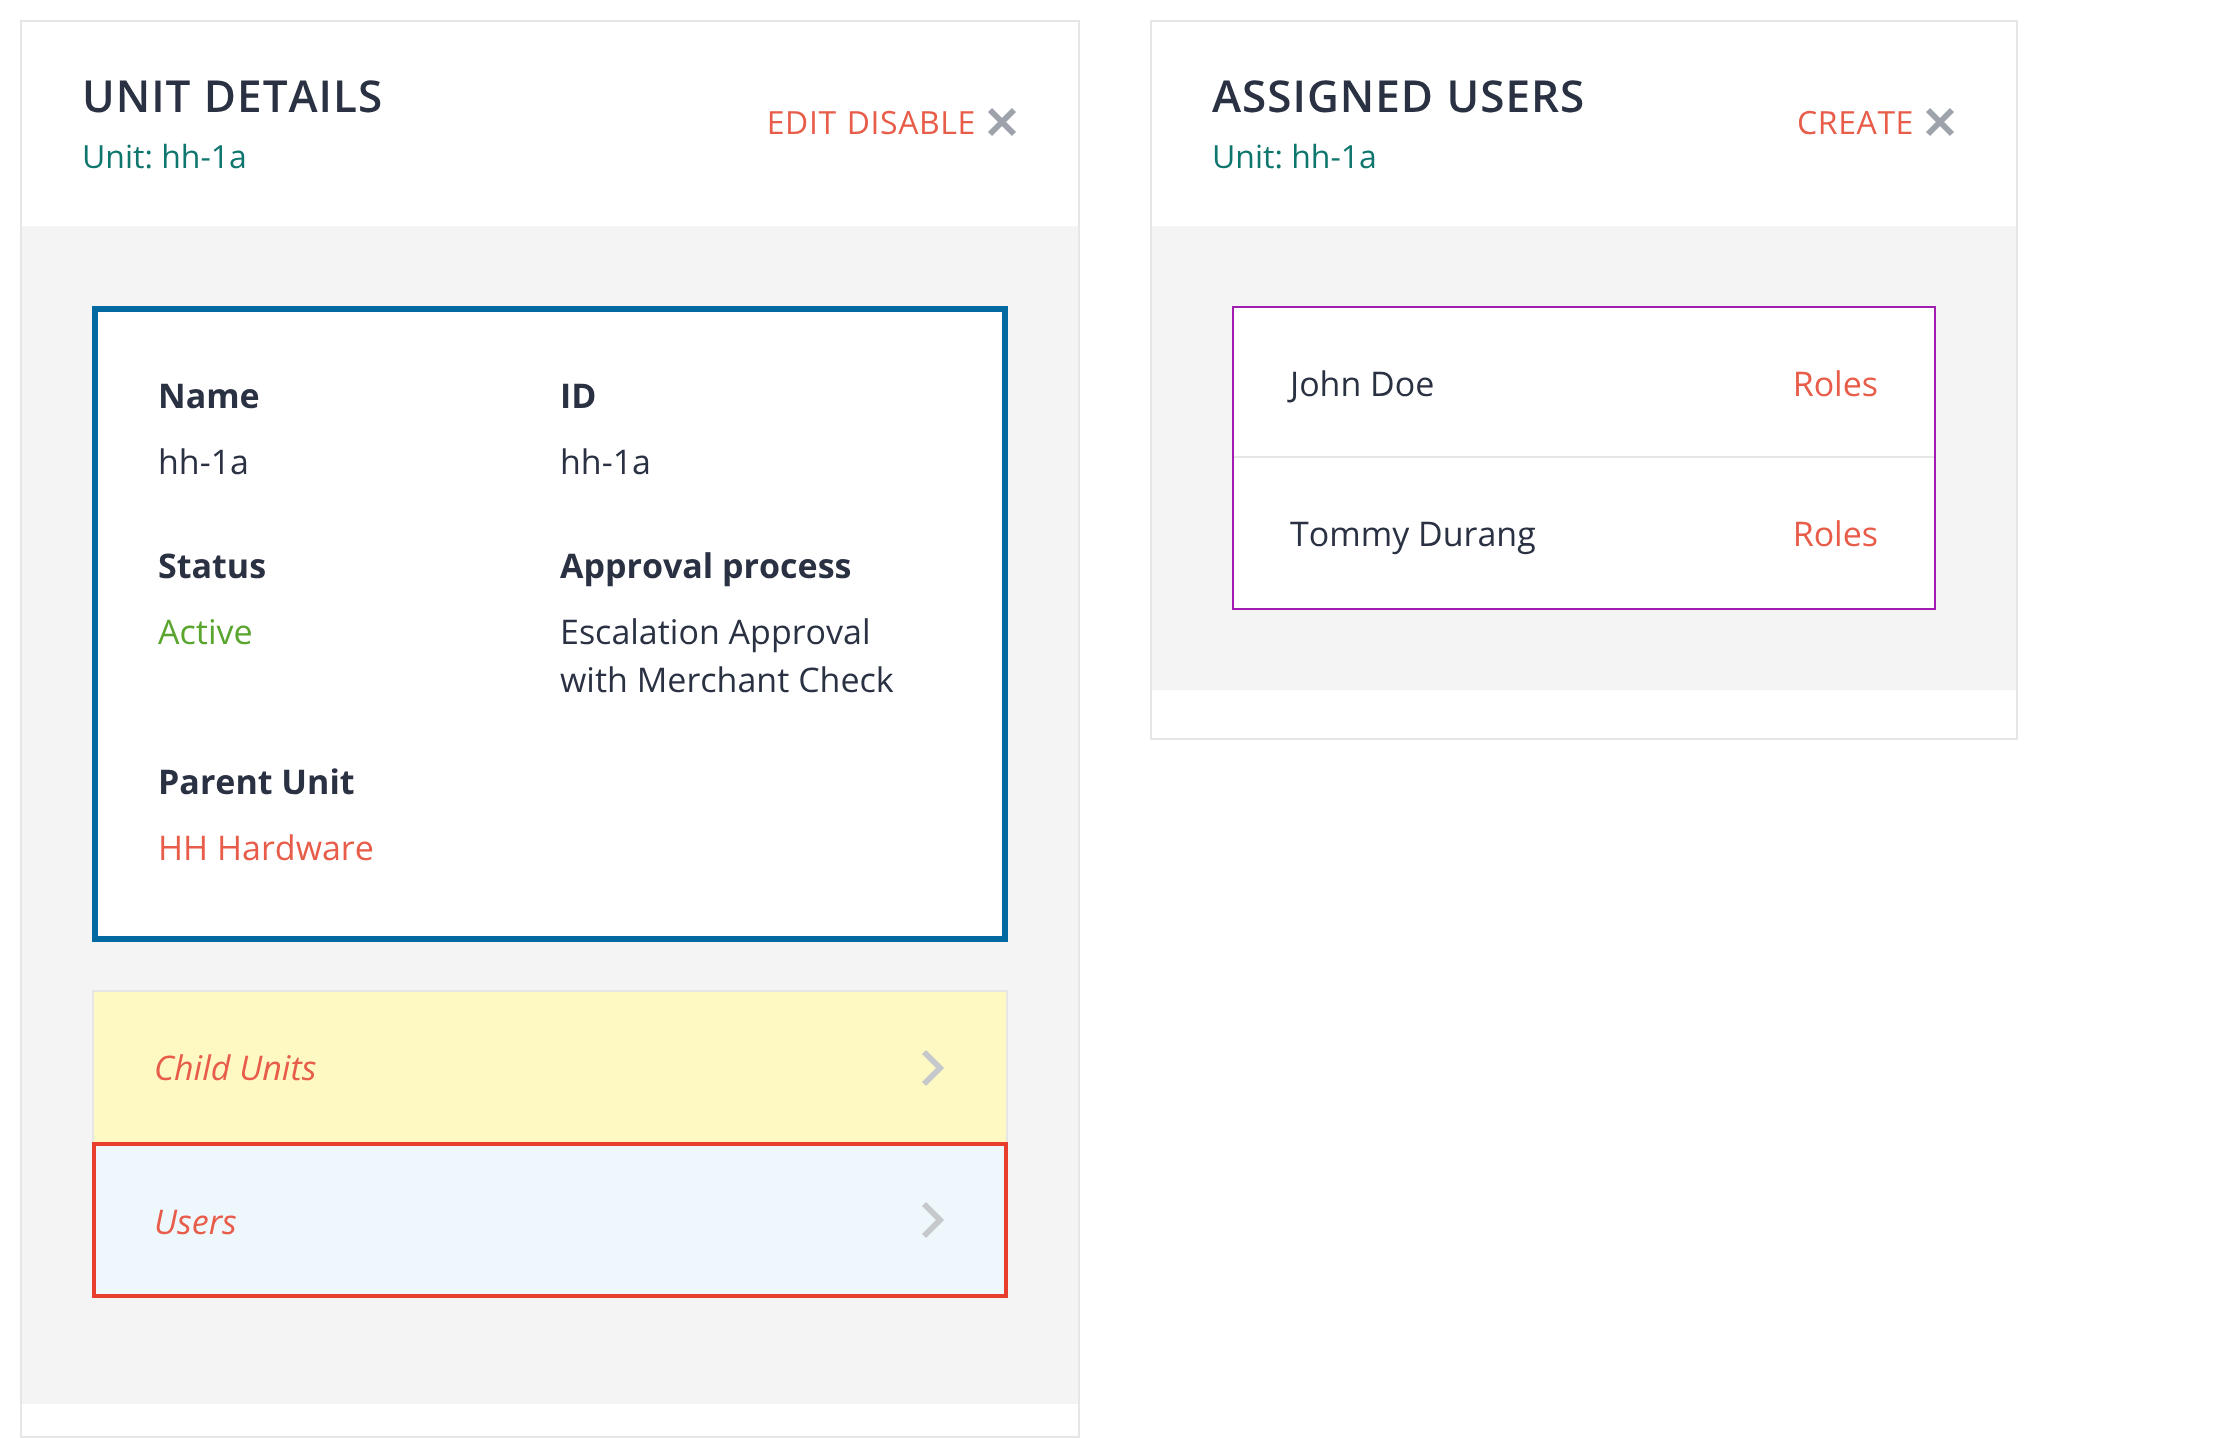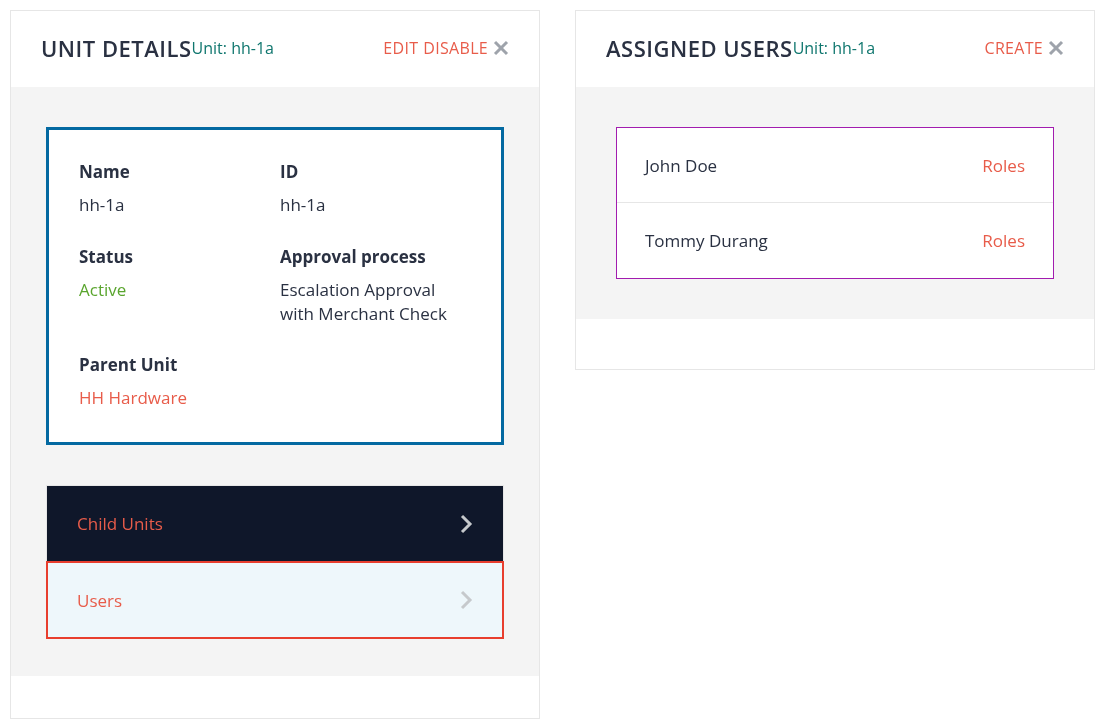--- a/index.html
+++ b/index.html
@@ -23,32 +23,32 @@
     background: #ffffff;
   }
   .panel-left {
     width: 530px;
     margin-left: 10px;
     margin-top: 10px;
     height: 709px;
     overflow: hidden;
   }
   .panel-right {
-    width: 520px;
+    width: 434px;
     margin-top: 10px;
     height: 360px;
   }
   .panel-header {
     padding: 22px 30px 24px 30px;
     background: #ffffff;
     display: flex;
     justify-content: space-between;
     align-items: center;
   }
-  .panel-header .titleblock { display: flex; flex-direction: row; }
+  .panel-header .titleblock { display: flex; flex-direction: column; }
   .panel-title {
     font-size: 22px;
     font-weight: 600;
     letter-spacing: 0.5px;
     color: #2a3142;
     text-transform: uppercase;
   }
   .panel-subtitle {
     font-size: 16px;
     color: #0f766e;
@@ -98,23 +98,24 @@
     font-size: 17px;
     color: #2a3142;
     margin-top: 10px;
     line-height: 1.4;
   }
   .info-cell { margin-bottom: 28px; }
   .info-cell:last-child { margin-bottom: 0; }
   .green { color: #5aa52e; }
   .red-link { color: #e85c4a; cursor: pointer; }
   .nav-list {
-    margin-top: 40px;
+    margin-top: 24px;
     border: 1px solid #e6e6e6;
-    background: #0f172a;
+    background: #fef9c3;
+    font-style: italic;
   }
   .nav-item {
     height: 76px;
     padding: 0 30px;
     display: flex;
     align-items: center;
     justify-content: space-between;
     border-bottom: 1px solid #e6e6e6;
     cursor: pointer;
   }

